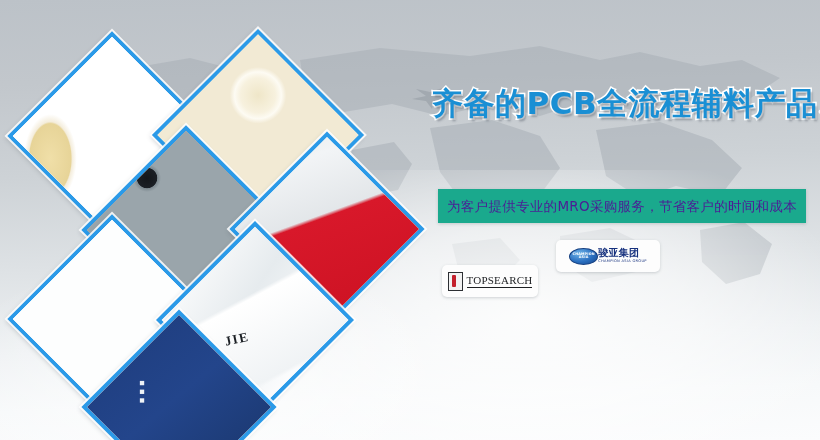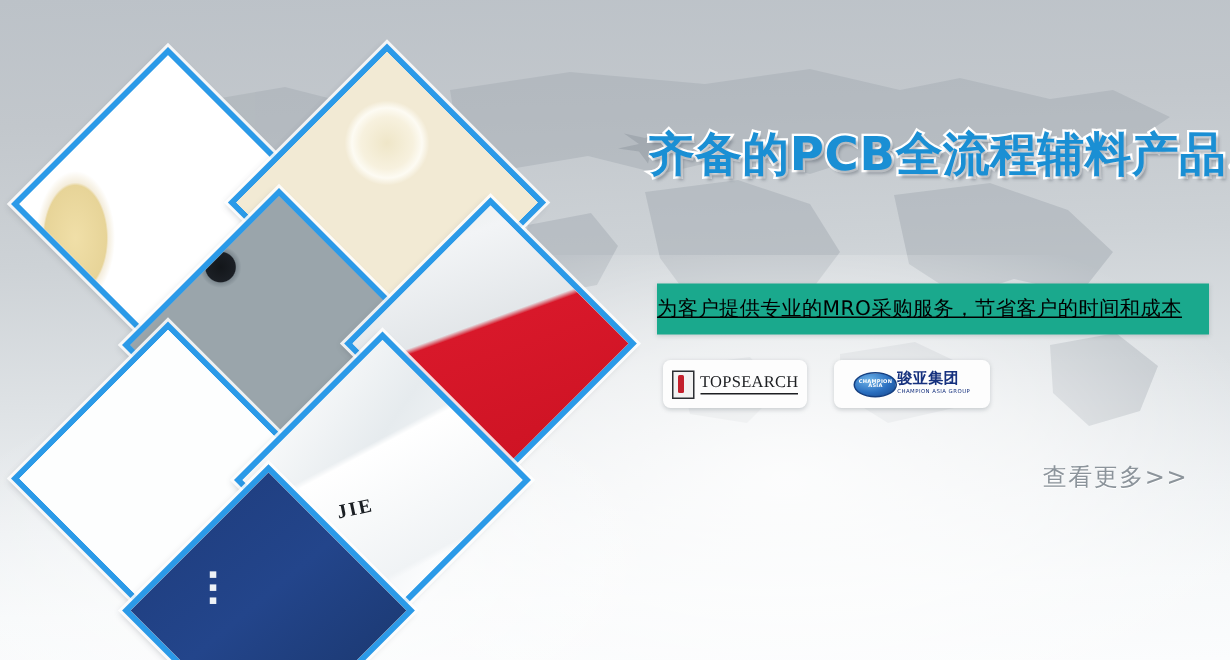--- a/index.html
+++ b/index.html
@@ -92,35 +92,34 @@
   .content{position:absolute;left:432px;top:0;width:388px;height:440px;}
   .headline{position:absolute;left:0;top:82px;width:388px;}
   .headline div{
     font:700 31px/1.36 "DejaVu Sans","Liberation Sans",sans-serif;
     color:#1a8fd4;letter-spacing:.5px;white-space:nowrap;
     -webkit-text-stroke:3px #ffffff;paint-order:stroke fill;
     text-shadow:2px 3px 2px rgba(90,100,110,.45);
   }
   .subtitle{
     position:absolute;left:6px;top:189px;width:368px;height:34px;
-    background:#1aa98d;color:#000000;
+    background:#1aa98d;color:#4c1d95;
     font:400 13.5px/34px "DejaVu Sans","Liberation Sans",sans-serif;
-    letter-spacing:.3px;
+    letter-spacing:.3px;text-align:center;
     box-shadow:0 1px 3px rgba(60,80,80,.22);
-    text-decoration:underline;
   }
   .logos{position:absolute;left:10px;top:240px;width:378px;}
   .logo-row{display:flex;gap:18px;margin-bottom:12px;}
   .logo{
     height:32px;background:#fdfdfd;border-radius:5px;
     box-shadow:0 1px 3px rgba(80,90,100,.25);
     display:flex;align-items:center;justify-content:center;
     padding:0 8px;box-sizing:border-box;
   }
-  .lg1{width:96px;} .lg2{width:92px;} .lg3{width:104px;} .lg4{width:104px;}
+  .lg1{width:96px;margin-top:25px;} .lg2{width:92px;} .lg3{width:104px;} .lg4{width:104px;}
   
   .ts{display:flex;align-items:center;gap:4px;}
   .ts-mark{
     width:13px;height:17px;border:1.4px solid #2c2f33;background:#f2f2f2;
     position:relative;flex:none;
   }
   .ts-mark::after{
     content:"";position:absolute;left:3px;top:2px;width:4px;height:12px;
     background:#c3202c;border-radius:1px;
   }
@@ -268,16 +267,15 @@
             <span class="ca-txt">
               <span class="ca-cn">骏亚集团</span>
               <span class="ca-en">CHAMPION ASIA GROUP</span>
             </span>
           </span>
         </div>
 
       </div>
     </div>
 
-    <a class="more" href="#">查看更多&gt;&gt;</a>
 
   </div>
 </div>
 
 </body></html>

